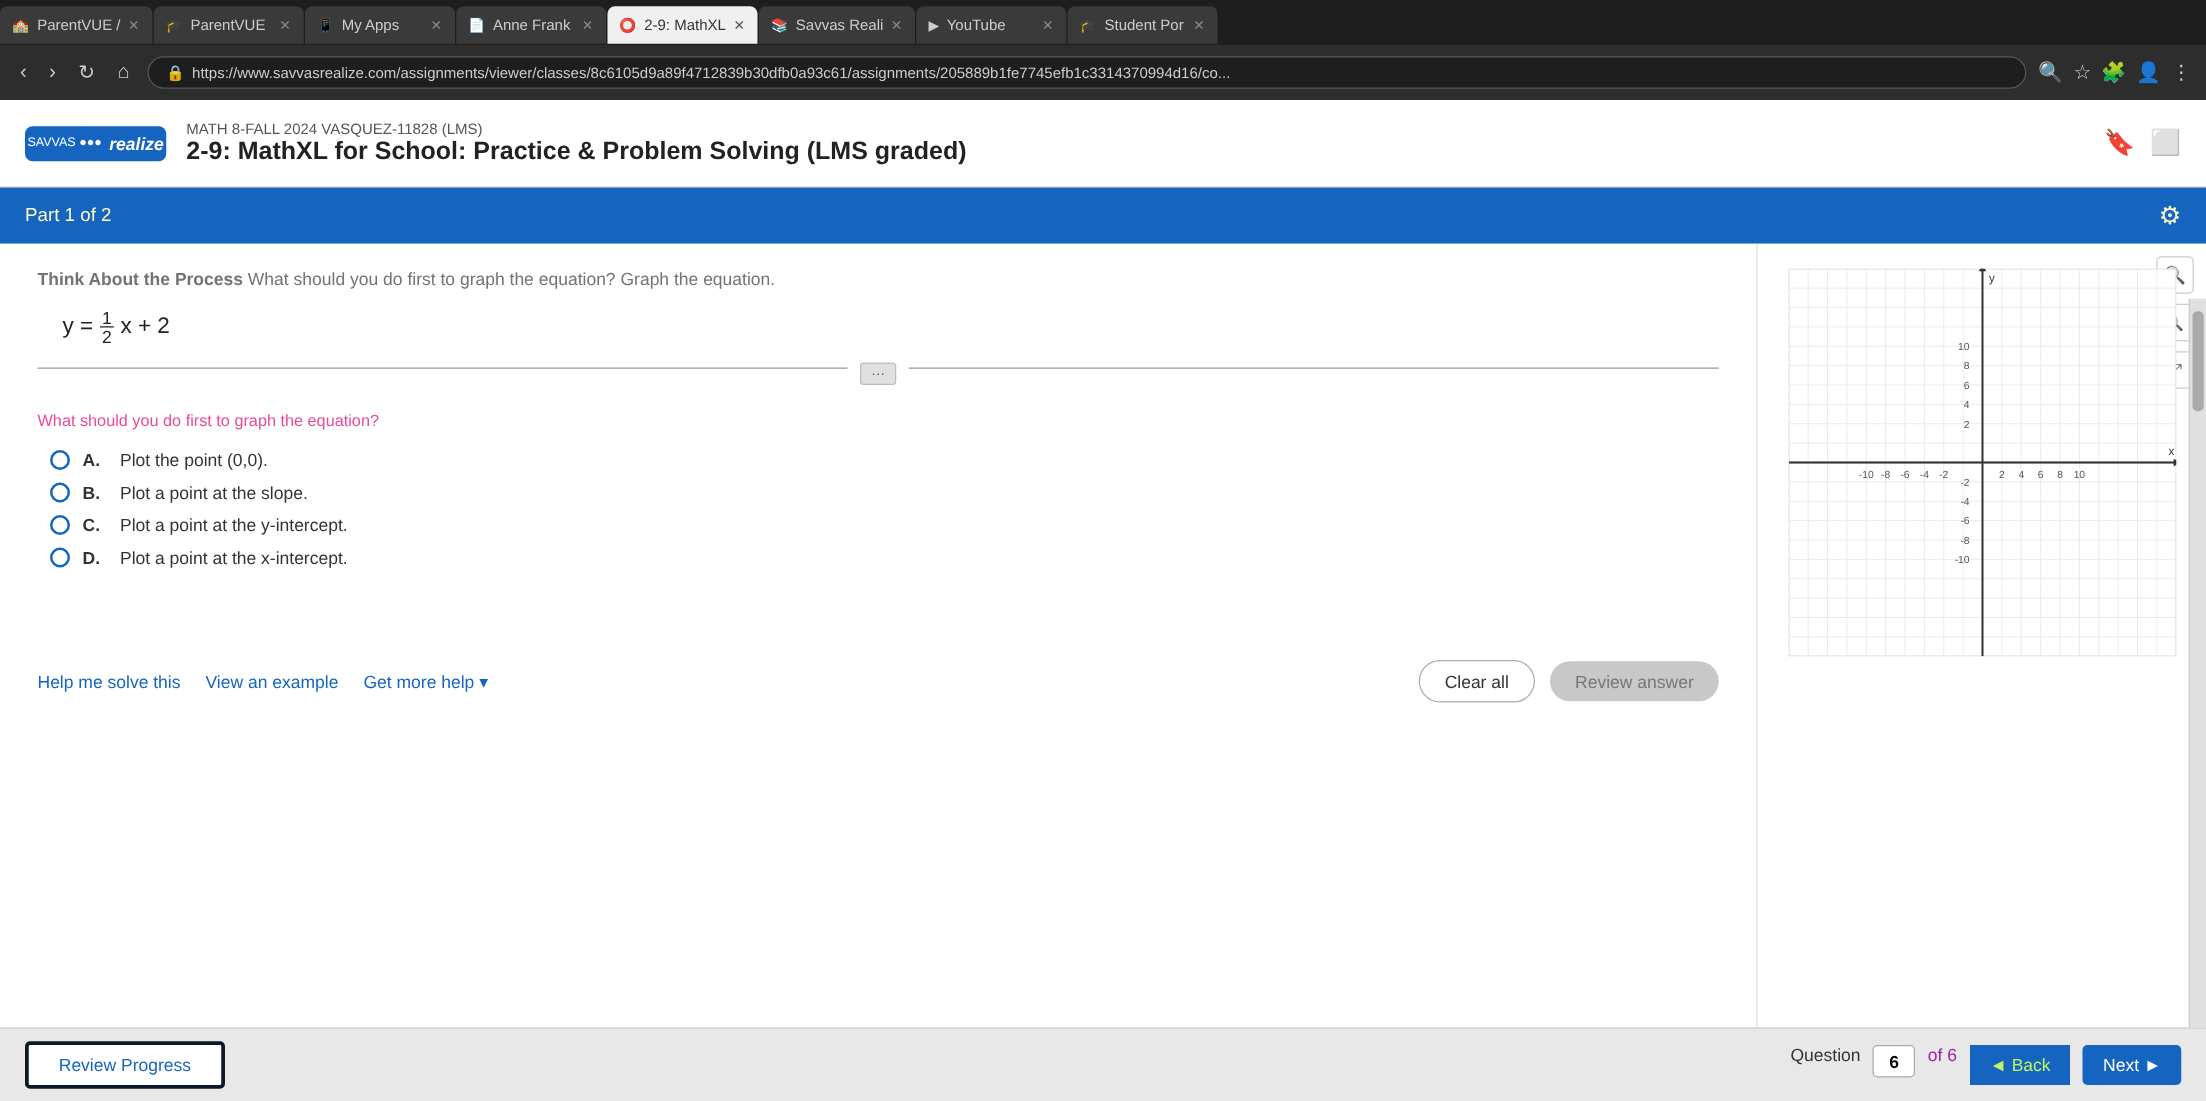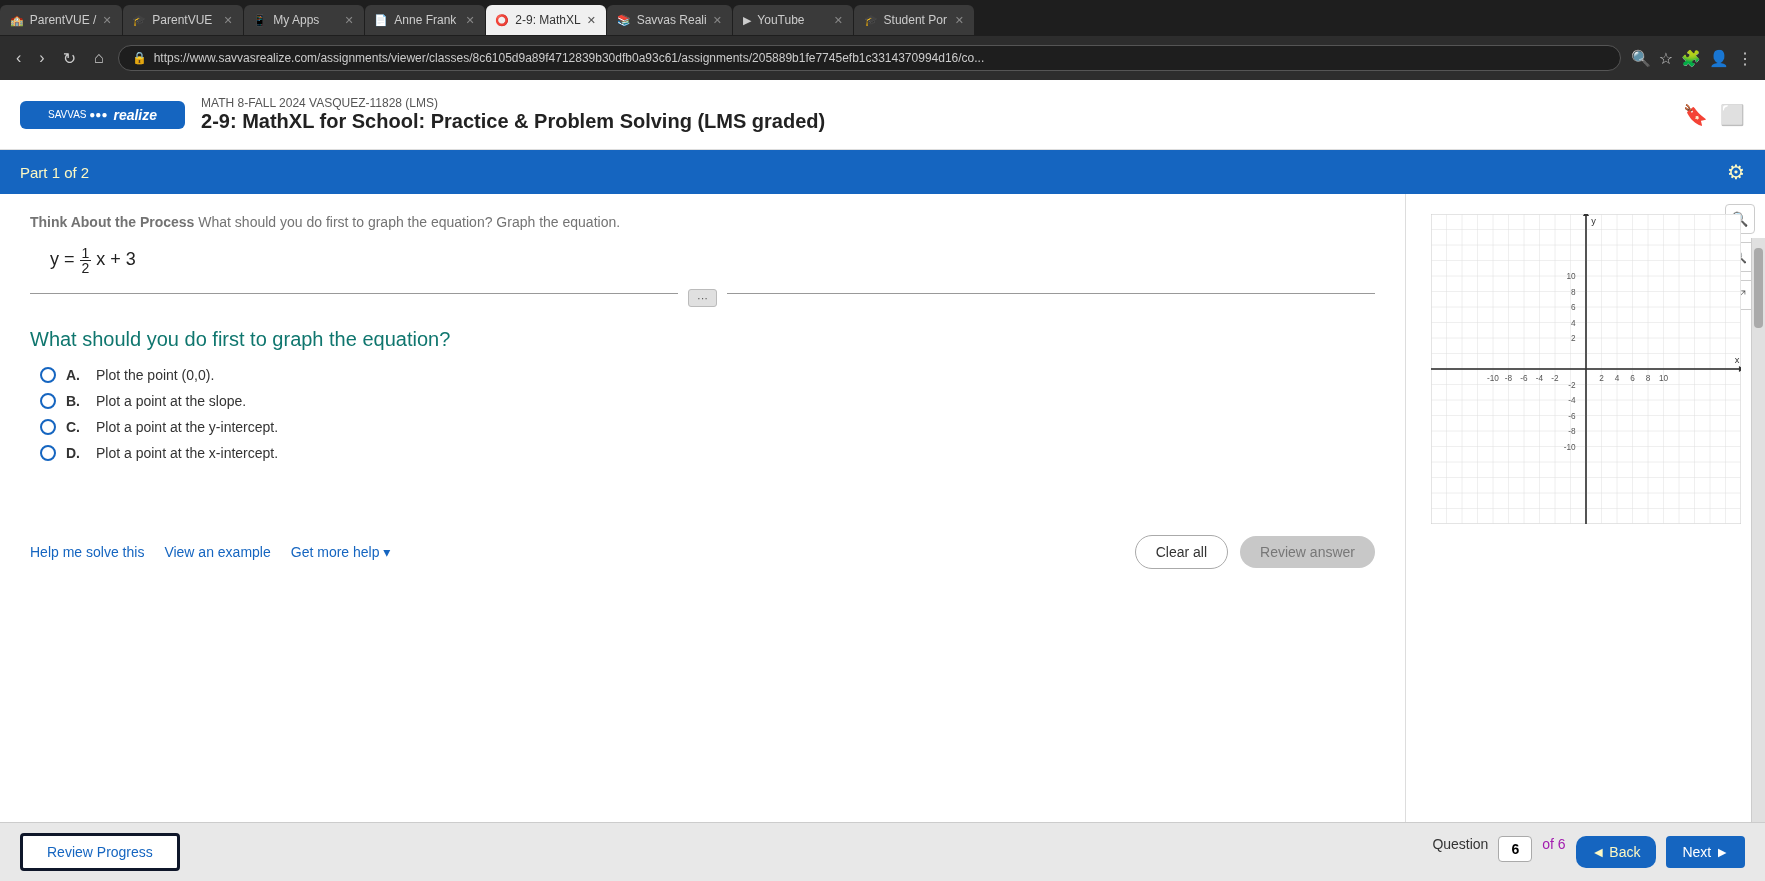--- a/index.html
+++ b/index.html
@@ -18,21 +18,21 @@
     .nav-btn { background: none; border: none; color: #ccc; cursor: pointer; font-size: 16px; padding: 4px; border-radius: 4px; }
     .address-bar { flex: 1; background: #1e1e1e; border: 1px solid #555; border-radius: 20px; padding: 5px 14px; color: #e0e0e0; font-size: 13px; display: flex; align-items: center; gap: 6px; }
     .address-url { color: #ccc; font-size: 12px; flex: 1; white-space: nowrap; overflow: hidden; text-overflow: ellipsis; }
     .browser-actions { display: flex; gap: 8px; align-items: center; color: #ccc; font-size: 18px; }
 
     
     .app-container { background: #f0f0f0; width: 100%; height: calc(881px - 80px); display: flex; flex-direction: column; }
 
     
     .app-header { background: #fff; padding: 12px 20px; display: flex; align-items: center; gap: 16px; border-bottom: 1px solid #ddd; min-height: 70px; }
-    .logo-area { background: #1565c0; color: white; padding: 6px 28px; border-radius: 6px; display: flex; align-items: center; gap: 6px; cursor: pointer; }
+    .logo-area { background: #1565c0; color: white; padding: 6px 2px; border-radius: 6px; display: flex; align-items: center; gap: 6px; cursor: pointer; }
     .logo-text { font-size: 14px; font-weight: bold; font-style: italic; }
     .header-info { display: flex; flex-direction: column; }
     .header-subtitle { font-size: 12px; color: #555; }
     .header-title { font-size: 20px; font-weight: bold; color: #222; }
     .header-right { margin-left: auto; display: flex; gap: 12px; align-items: center; color: #555; font-size: 20px; }
 
     
     .part-bar { background: #1565c0; color: #fef9c3; padding: 10px 20px; font-size: 15px; font-weight: 500; display: flex; align-items: center; justify-content: space-between; }
     .part-bar .gear-icon { font-size: 20px; cursor: pointer; }
 
@@ -44,21 +44,21 @@
     .question-label { font-size: 14px; color: #737373; margin-bottom: 12px; }
     .question-label strong { font-weight: bold; }
 
     .equation-display { font-size: 18px; color: #222; margin: 16px 0 8px 20px; }
     .equation-display .fraction { display: inline-flex; flex-direction: column; align-items: center; vertical-align: middle; }
     .equation-display .fraction .num { border-bottom: 1px solid #222; padding: 0 2px; font-size: 14px; line-height: 1; }
     .equation-display .fraction .den { padding: 0 2px; font-size: 14px; line-height: 1; }
 
     .divider-line { border: none; border-top: 1px solid #999; margin: 10px 0 18px; }
 
-    .sub-question { font-size: 20px; color: #0f766e; margin-bottom: 16px; }
+    .sub-question { font-size: 13px; color: #ec4899; margin-bottom: 16px; }
 
     .options-list { list-style: none; display: flex; flex-direction: column; gap: 10px; margin-left: 10px; }
     .option-item { display: flex; align-items: center; gap: 10px; font-size: 14px; color: #333; }
     .option-radio { width: 16px; height: 16px; border: 2px solid #1565c0; border-radius: 50%; cursor: pointer; flex-shrink: 0; background: white; }
     .option-letter { font-weight: bold; min-width: 20px; }
 
     
     .question-bottom { display: flex; align-items: center; gap: 20px; padding: 14px 0 0; margin-top: auto; }
     .help-link { color: #1565c0; font-size: 14px; cursor: pointer; text-decoration: none; font-weight: 500; }
     .get-more-help { color: #1565c0; font-size: 14px; cursor: pointer; font-weight: 500; }
@@ -67,21 +67,21 @@
     .btn-clear { background: white; border: 1px solid #aaa; color: #333; padding: 8px 20px; border-radius: 20px; font-size: 14px; cursor: pointer; }
     .btn-check { background: #c8c8c8; border: none; color: #777; padding: 8px 20px; border-radius: 20px; font-size: 14px; cursor: pointer; }
 
     
     .footer-nav { background: #e8e8e8; border-top: 1px solid #ccc; padding: 10px 20px; display: flex; align-items: center; justify-content: space-between; }
     .review-progress-btn { background: white; border: 3px solid #0f172a; color: #1565c0; padding: 8px 24px; border-radius: 4px; font-size: 14px; cursor: pointer; }
     .question-nav { display: flex; align-items: flex-start; gap: 10px; }
     .question-num { color: #333; font-size: 14px; }
     .question-num-box { background: white; border: 1px solid #aaa; padding: 4px 12px; border-radius: 4px; font-size: 14px; font-weight: bold; }
     .of-num { color: #a21caf; font-size: 14px; }
-    .btn-back { background: #1565c0; color: #fef9c3; border: none; padding: 8px 16px; border-radius: 10px; font-size: 14px; cursor: pointer; display: flex; align-items: center; gap: 6px; }
+    .btn-back { background: #1565c0; color: #bef264; border: none; padding: 8px 16px; border-radius: 0; font-size: 14px; cursor: pointer; display: flex; align-items: center; gap: 6px; }
     .btn-next { background: #1565c0; color: white; border: none; padding: 8px 16px; border-radius: 4px; font-size: 14px; cursor: pointer; display: flex; align-items: center; gap: 6px; }
 
     
     .graph-icons { position: absolute; right: 10px; top: 10px; display: flex; flex-direction: column; gap: 8px; }
     .graph-icon-btn { background: white; border: 1px solid #ccc; border-radius: 4px; width: 30px; height: 30px; display: flex; align-items: center; justify-content: center; cursor: pointer; font-size: 14px; color: #555; }
 
     .graph-container { width: 310px; height: 310px; position: relative; margin-top: 10px; }
     .graph-svg { width: 100%; height: 100%; }
 
     
@@ -184,21 +184,21 @@
         <strong>Think About the Process</strong>
         <span>  What should you do first to graph the equation? Graph the equation.</span>
       </div>
 
       <div class="equation-display">
         <span>y = </span>
         <span class="fraction">
           <span class="num">1</span>
           <span class="den">2</span>
         </span>
-        <span>x + 3</span>
+        <span>x + 2</span>
       </div>
 
       <div style="display:flex;align-items:center;gap:10px;margin:8px 0 16px;">
         <hr class="divider-line" style="flex:1;">
         <span class="chevron-expand">···</span>
         <hr class="divider-line" style="flex:1;">
       </div>
 
       <div class="sub-question">What should you do first to graph the equation?</div>
 

